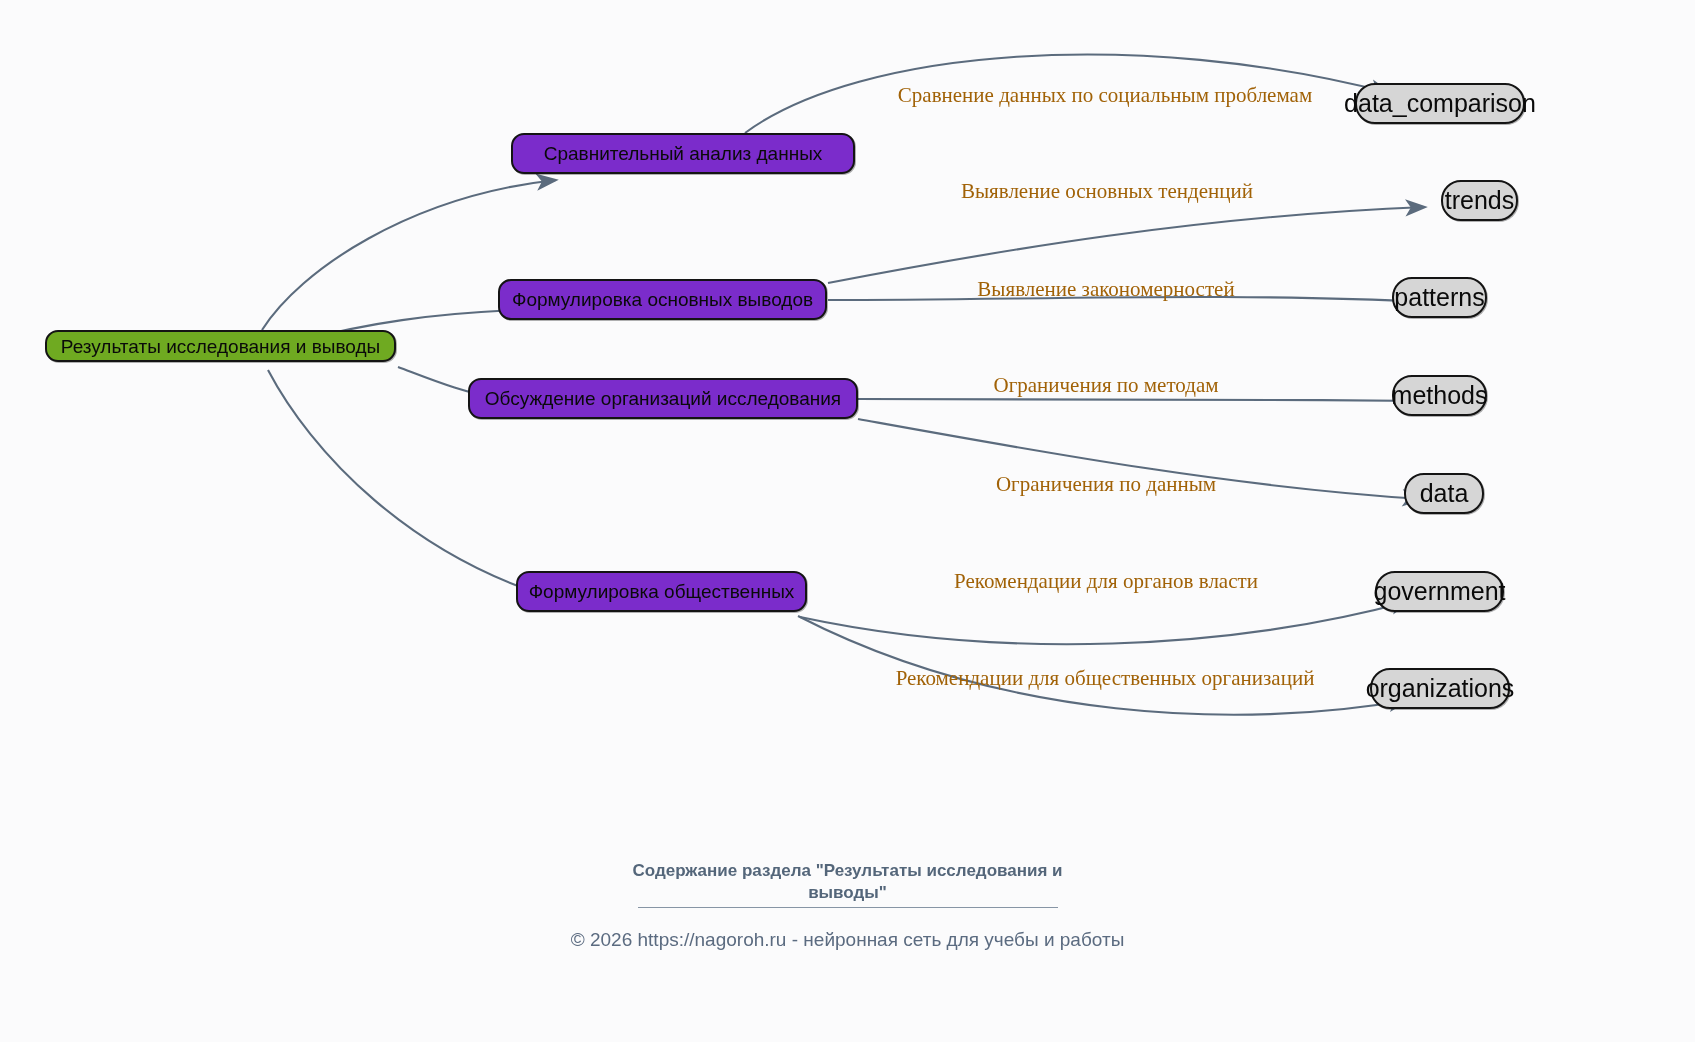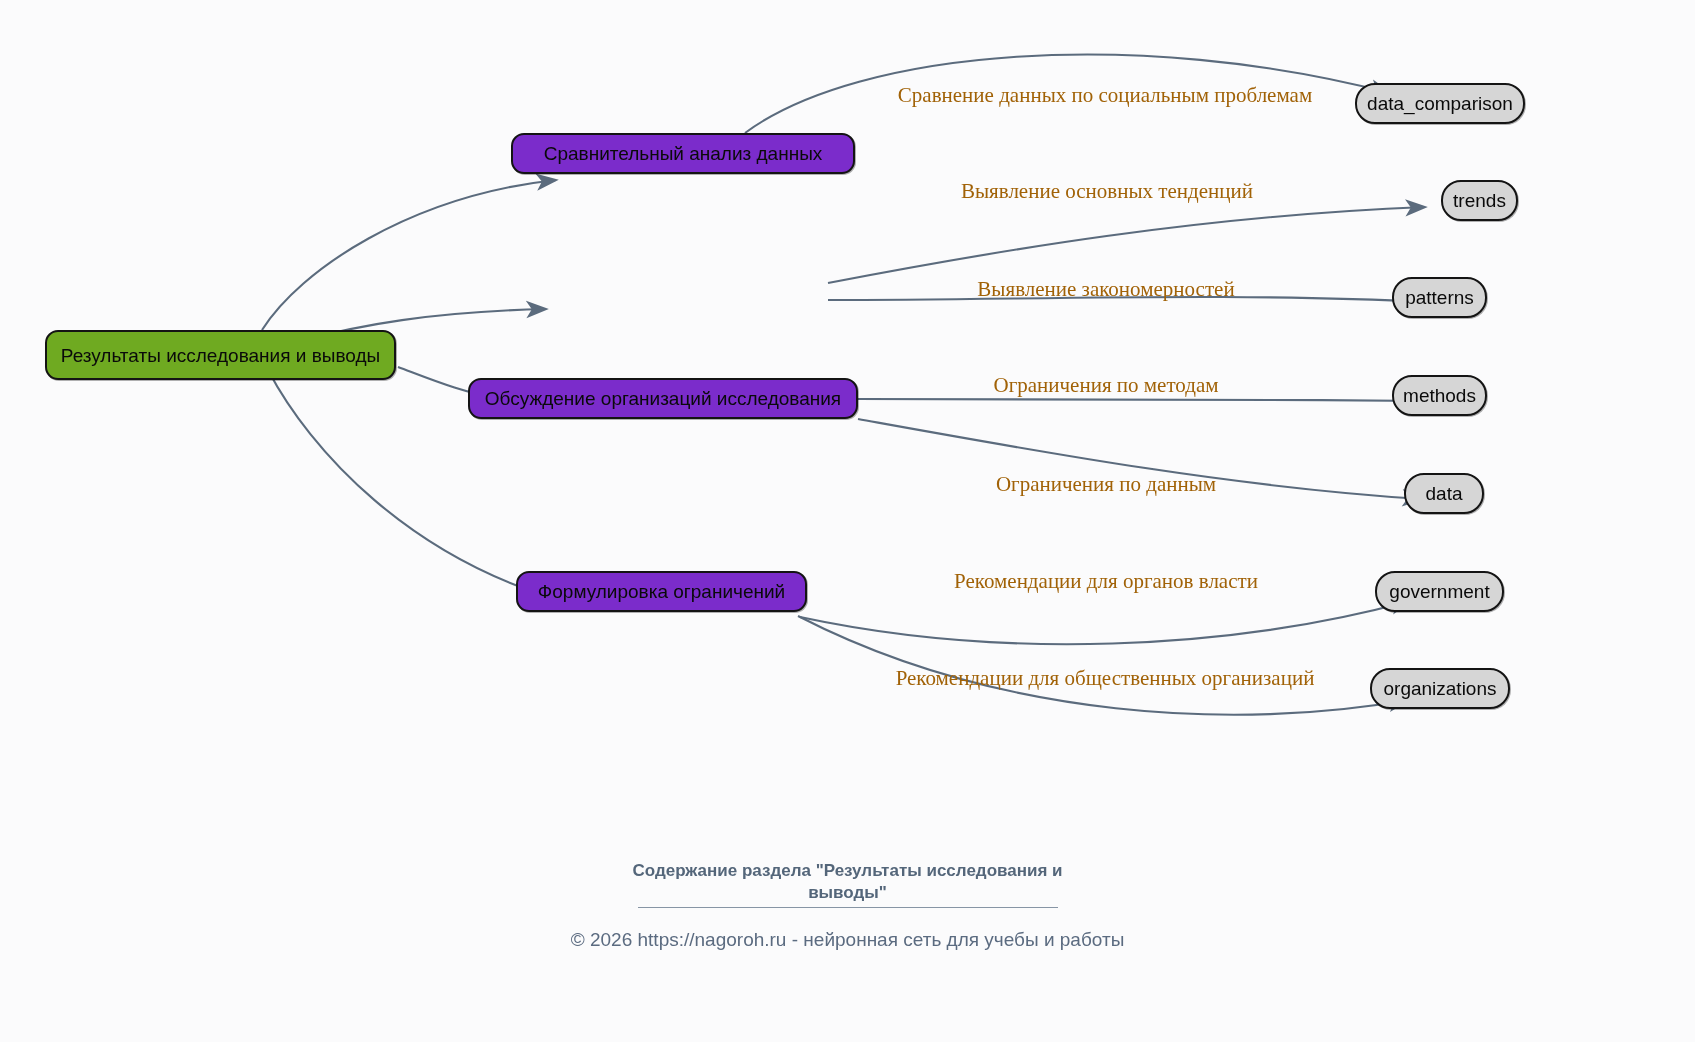--- a/index.html
+++ b/index.html
@@ -29,21 +29,21 @@
     font-size:19px;
     box-shadow:1px 1px 0 rgba(0,0,0,.30);
   }
   .node-branch{
     background:#7b2ccb;
     font-size:19px;
     box-shadow:1px 1px 0 rgba(0,0,0,.30);
   }
   .node-leaf{
     background:#d6d6d6;
-    font-size:19px;
+    font-size:25px;
     border-radius:20px;
     box-shadow:1px 1px 0 rgba(0,0,0,.30);
     align-items:center;
   }
 
   .edge-label{
     position:absolute;
     font-family:"Liberation Serif", serif;
     font-size:21px;
     color:#a16207;
@@ -108,35 +108,38 @@
       <path d="M858,399 C1060,399 1240,399 1425,401"></path>
 
       <path d="M858,419 C1030,450 1230,487 1422,499"></path>
 
       <path d="M800,617 C1000,660 1230,650 1410,601"></path>
 
       <path d="M798,616 C1000,720 1240,730 1408,700"></path>
     </g>
   </svg>
 
-  <div class="node node-root" style="left:45px;top:330px;width:351px;height:50px;">
+  <div class="node node-root" style="left:45px;top:330px;width:351px;height:32px;">
     <span>Результаты исследования и выводы</span>
   </div>
 
   <div class="node node-branch" style="left:511px;top:133px;width:344px;height:41px;">
     <span>Сравнительный анализ данных</span>
   </div>
 
+  <div class="node node-branch" style="left:498px;top:279px;width:329px;height:41px;">
+    <span>Формулировка основных выводов</span>
+  </div>
 
   <div class="node node-branch" style="left:468px;top:378px;width:390px;height:41px;">
     <span>Обсуждение организаций исследования</span>
   </div>
 
   <div class="node node-branch" style="left:516px;top:571px;width:291px;height:41px;">
-    <span>Формулировка ограничений</span>
+    <span>Формулировка общественных</span>
   </div>
 
   <div class="node node-leaf" style="left:1355px;top:83px;width:170px;height:41px;">
     <span>data_comparison</span>
   </div>
 
   <div class="node node-leaf" style="left:1401px;top:180px;width:77px;height:41px;margin-left:40px;">
     <span>trends</span>
   </div>
 

